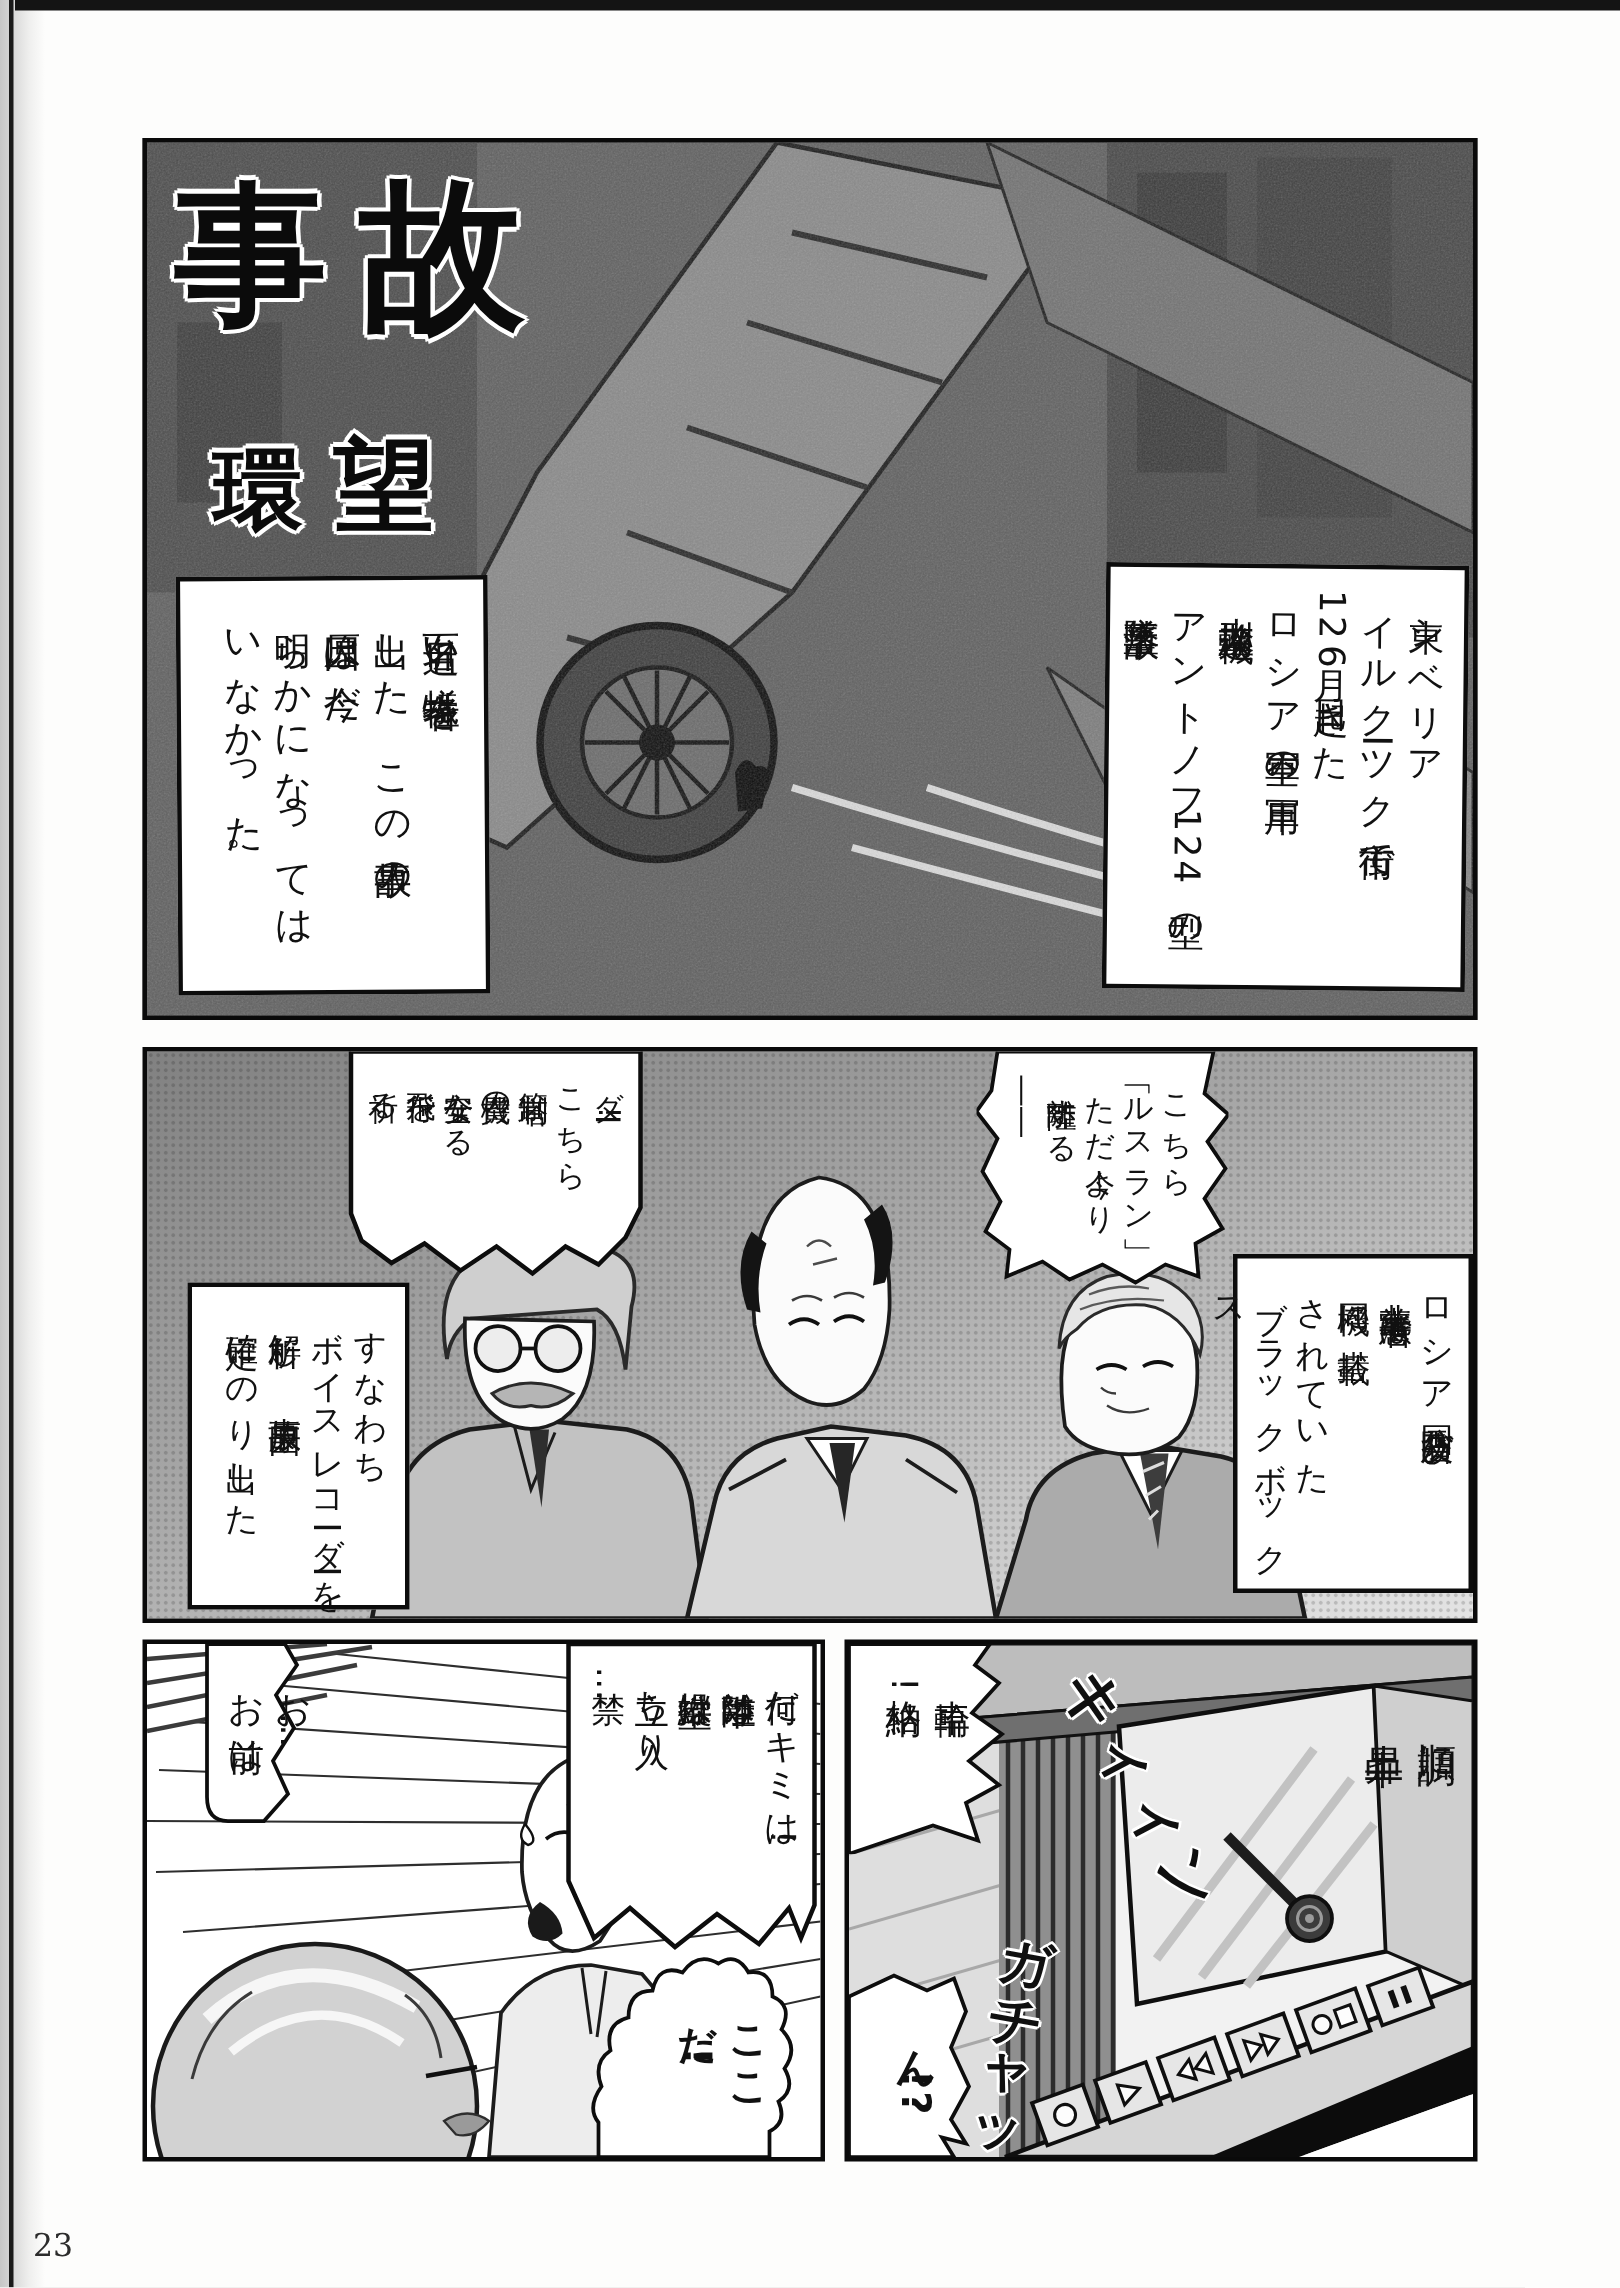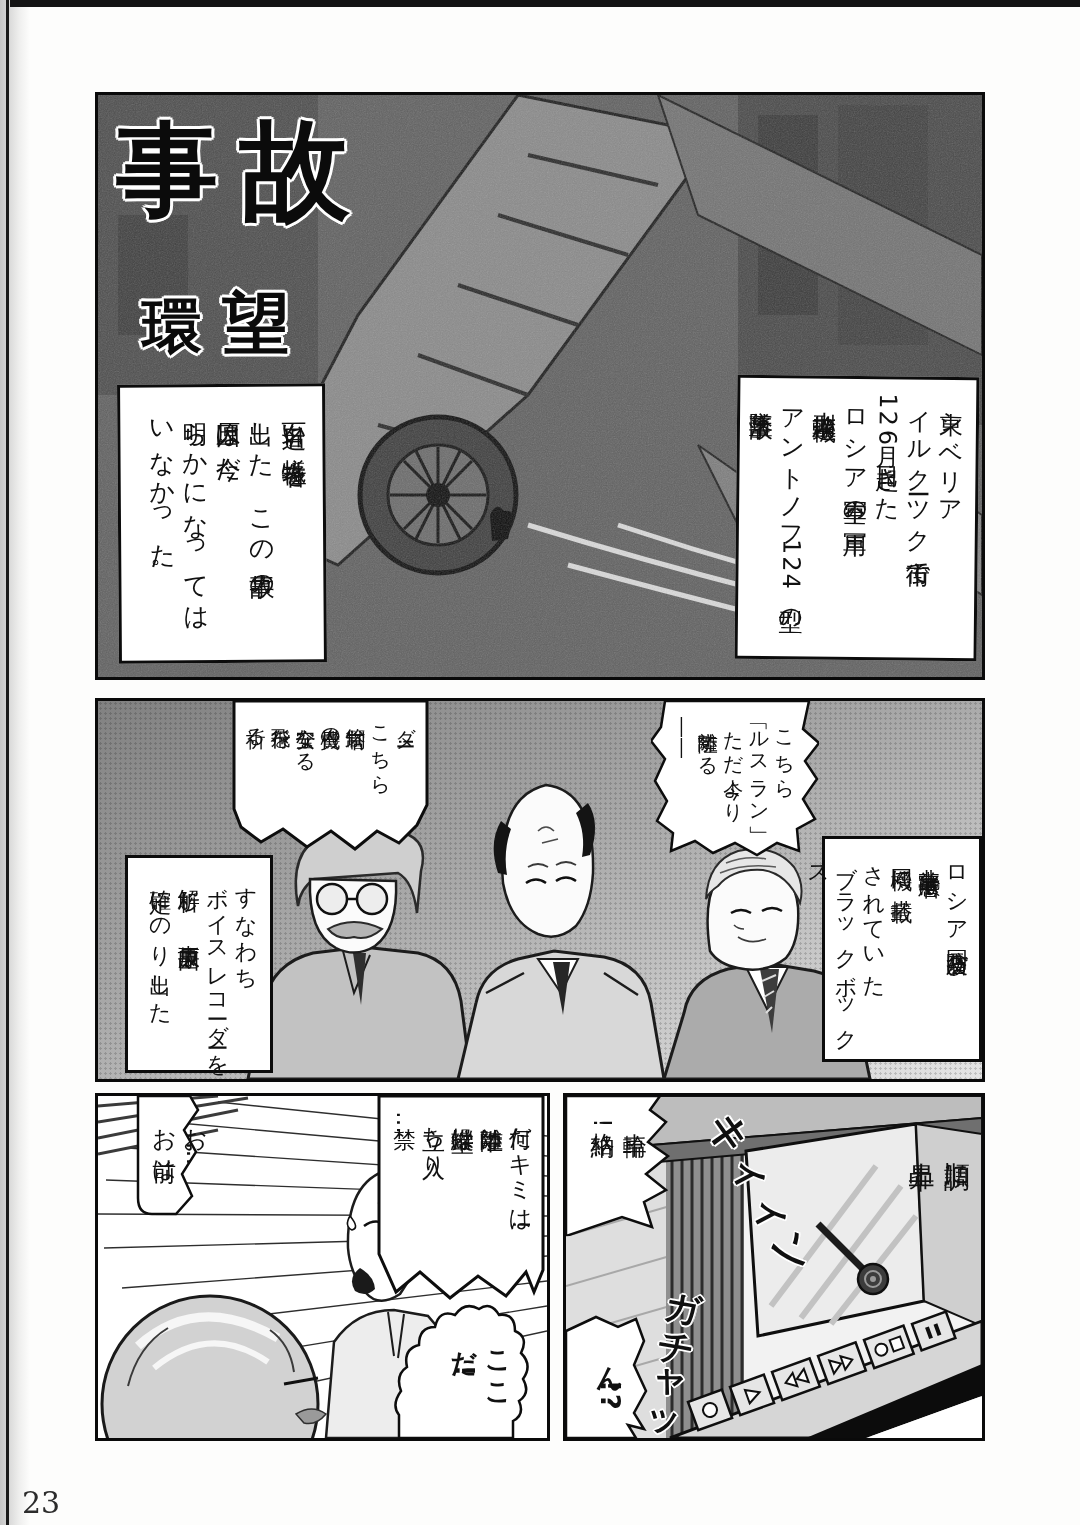--- a/index.html
+++ b/index.html
@@ -26,21 +26,21 @@
 
   .bubble{position:absolute;}
   .bubble svg{position:absolute;inset:0;}
   .bubble .vtext{position:absolute;}
 
   .halftone{position:absolute;inset:0;
      background-image:radial-gradient(rgba(0,0,0,0.16) 1px,transparent 1.4px);
      background-size:5px 5px;pointer-events:none;}
 
   .pgnum{position:absolute;left:22px;top:1485px;font-family:"DejaVu Serif",serif;
-     font-size:30px;color:#2c2c2c;}
+     font-size:21px;color:#2c2c2c;}
 
   .title-big{position:absolute;font-weight:bold;font-family:"DejaVu Sans",sans-serif;}
   .title-sub{position:absolute;font-weight:bold;font-family:"DejaVu Serif",serif;}
 </style>
 </head>
 <body>
 
 <div id="page">
   <div class="scan-left-band"></div>
   <div class="scan-top-line"></div>

